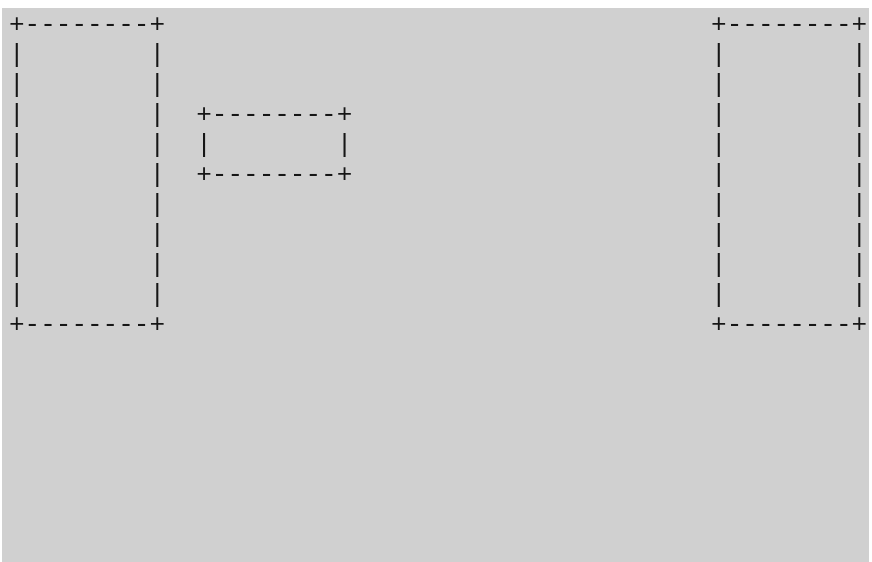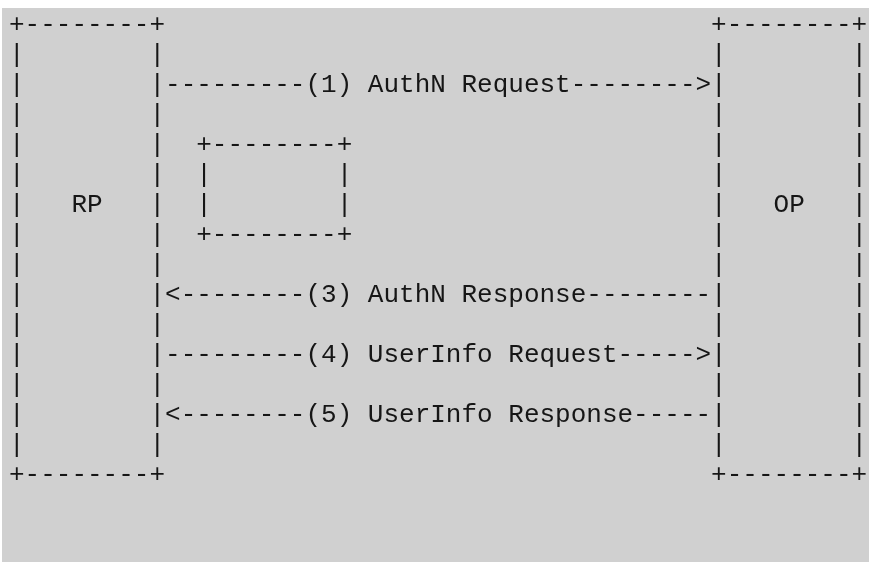--- a/index.html
+++ b/index.html
@@ -39,29 +39,24 @@
   }
 </style>
 </head>
 <body>
 
 <div class="canvas">
   <div class="panel">
     <div class="art">
       <div class="row">+--------+                                   +--------+</div>
       <div class="row">|        |                                   |        |</div>
-      <div class="row">|        |---------(1) AuthN Request--------&gt;|        |</div>
       <div class="row">|        |                                   |        |</div>
       <div class="row">|        |  +--------+                       |        |</div>
       <div class="row">|        |  |        |                       |        |</div>
-      <div class="row">|   RP   |  |        |                       |   OP   |</div>
       <div class="row">|        |  +--------+                       |        |</div>
       <div class="row">|        |                                   |        |</div>
-      <div class="row">|        |&lt;--------(3) AuthN Response--------|        |</div>
       <div class="row">|        |                                   |        |</div>
-      <div class="row">|        |---------(4) UserInfo Request-----&gt;|        |</div>
       <div class="row">|        |                                   |        |</div>
-      <div class="row">|        |&lt;--------(5) UserInfo Response-----|        |</div>
       <div class="row">|        |                                   |        |</div>
       <div class="row">+--------+                                   +--------+</div>
     </div>
   </div>
 </div>
 
 </body></html>

